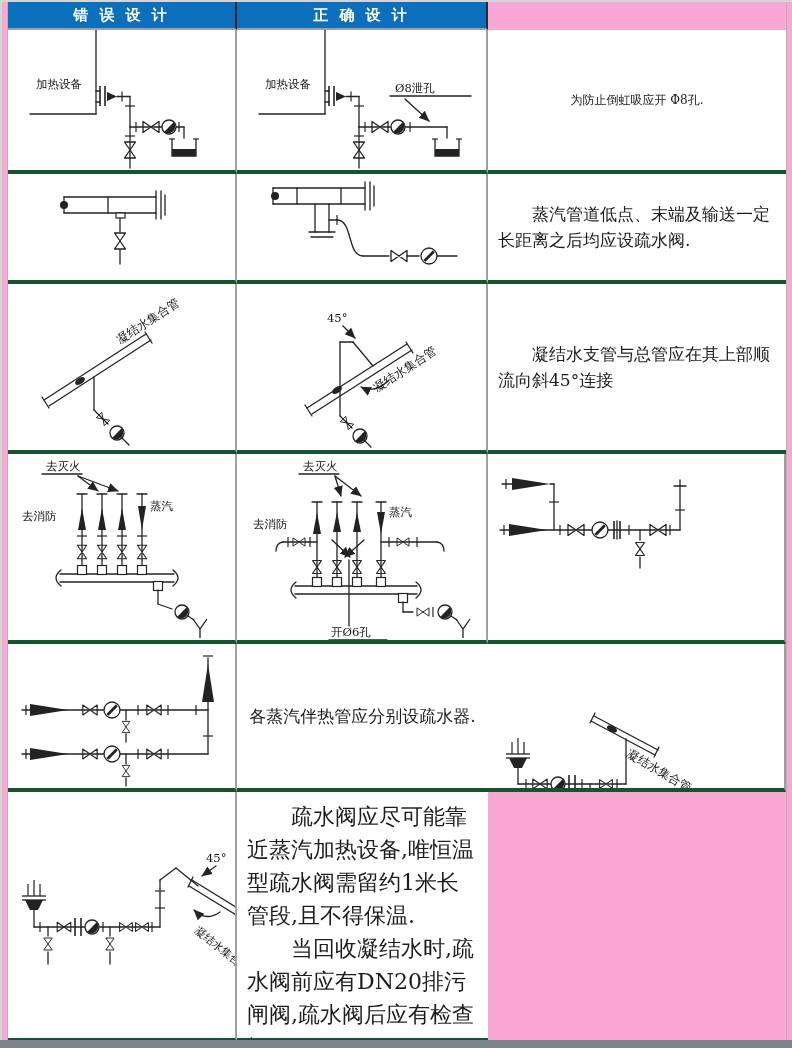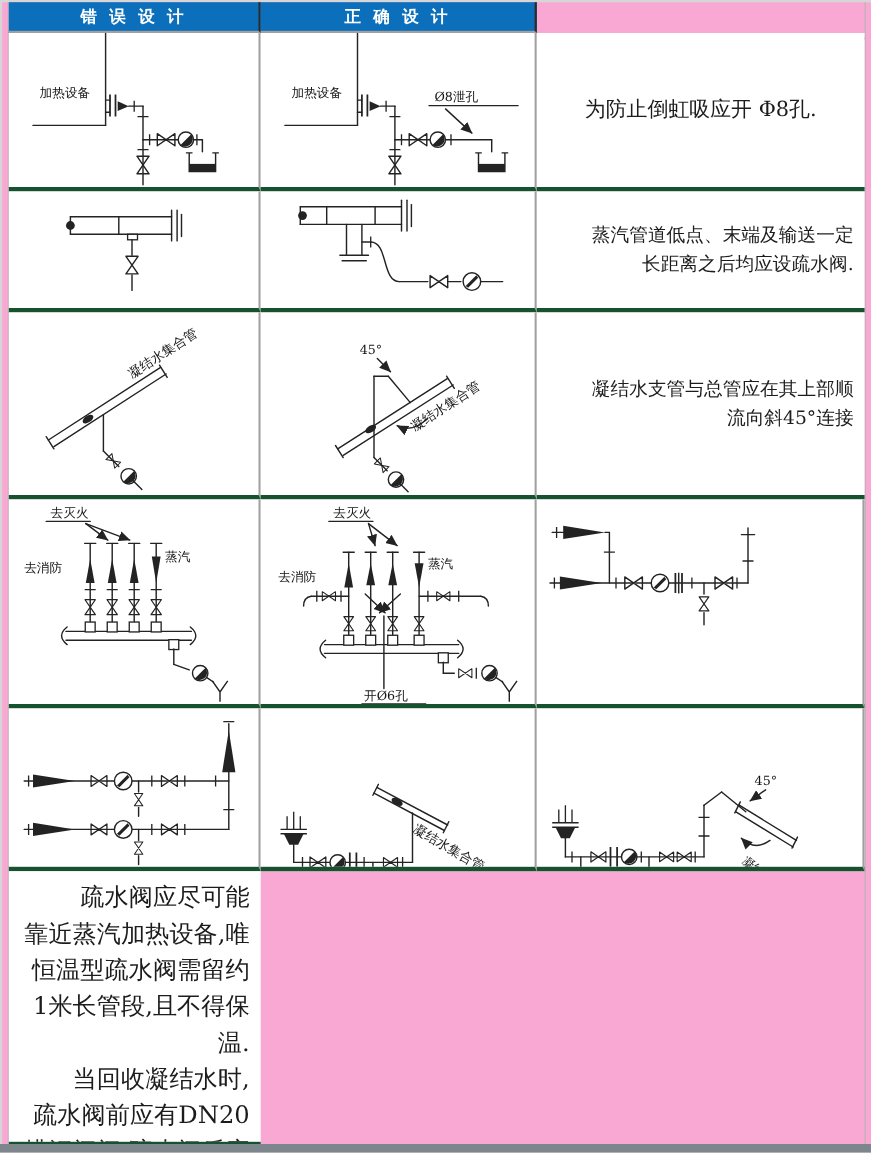--- a/index.html
+++ b/index.html
@@ -11,22 +11,22 @@
        border-left:1px solid #b3b3b3;border-right:1px solid #b3b3b3;}
   .cell{border-right:2px solid #a0a0a0;border-bottom:4px solid #14532d;background:#fff;
         position:relative;overflow:hidden;}
   .cell.last{border-right:none;}
   .hd{background:#0b6fbc;color:#ffffff;display:flex;align-items:center;justify-content:center;
       font-family:"DejaVu Sans","Liberation Sans",sans-serif;font-size:15px;font-weight:bold;
       letter-spacing:3px;border-right:2px solid #2b2b2b;border-bottom:2px solid #a0a0a0;}
   .hd.last{border-right:none;margin-top:32px;}
   .remark{display:flex;flex-direction:column;justify-content:center;padding:4px 10px;
           font-size:17px;line-height:1.55;color:#1c1c1c;}
-  .remark p{margin:0;text-indent:2em;text-align:right;}
-  .remark.c1 p{font-size:19px;text-indent:0;text-align:center;}
+  .remark p{margin:0;text-indent:2em;text-align:left;}
+  .remark.c1 p{font-size:12px;text-indent:0;text-align:center;}
   .remark.c5 p{text-indent:0;text-align:center;}
   .remark.r6{justify-content:flex-start;padding-top:8px;font-size:22px;line-height:1.5;}
   .bbar{position:absolute;left:0;right:0;bottom:0;height:8px;background:#7d858d;}
   
   svg.d{display:block;}
   svg.d line, svg.d path{stroke:#232323;stroke-width:1.3;fill:none;stroke-linecap:round;}
   svg.d polygon{fill:#232323;}
   svg.d text{stroke:none;fill:#141414;font-family:"DejaVu Serif",serif;font-size:11.5px;}
   svg.d text.rot{font-size:12px;}
 </style>
@@ -463,20 +463,23 @@
           <use href="#tickV" transform="translate(160,110)"></use>
         </g>
         <g>
           <line x1="200" y1="110" x2="200" y2="14"></line>
           <polygon points="194,58 206,58 200,20"></polygon>
           <use href="#tickH" transform="translate(200,92)"></use>
           <use href="#tickH" transform="translate(200,12)"></use>
         </g>
       </svg>
     </div>
+    <div class="cell last remark c5">
+      <p>各蒸汽伴热管应分别设疏水器.</p>
+    </div>
 
     <div class="cell">
       <svg class="d" width="227" height="248" viewBox="0 0 227 248">
         <use href="#equip6" transform="translate(30,118)"></use>
         <line x1="30" y1="124" x2="30" y2="140"></line>
         <g>
           <line x1="30" y1="140" x2="138" y2="140"></line>
           <use href="#tickV" transform="translate(38,140)"></use>
           <use href="#vlvh" transform="translate(52,140) scale(0.9)"></use>
           <use href="#trapH" transform="translate(70,140)"></use>

